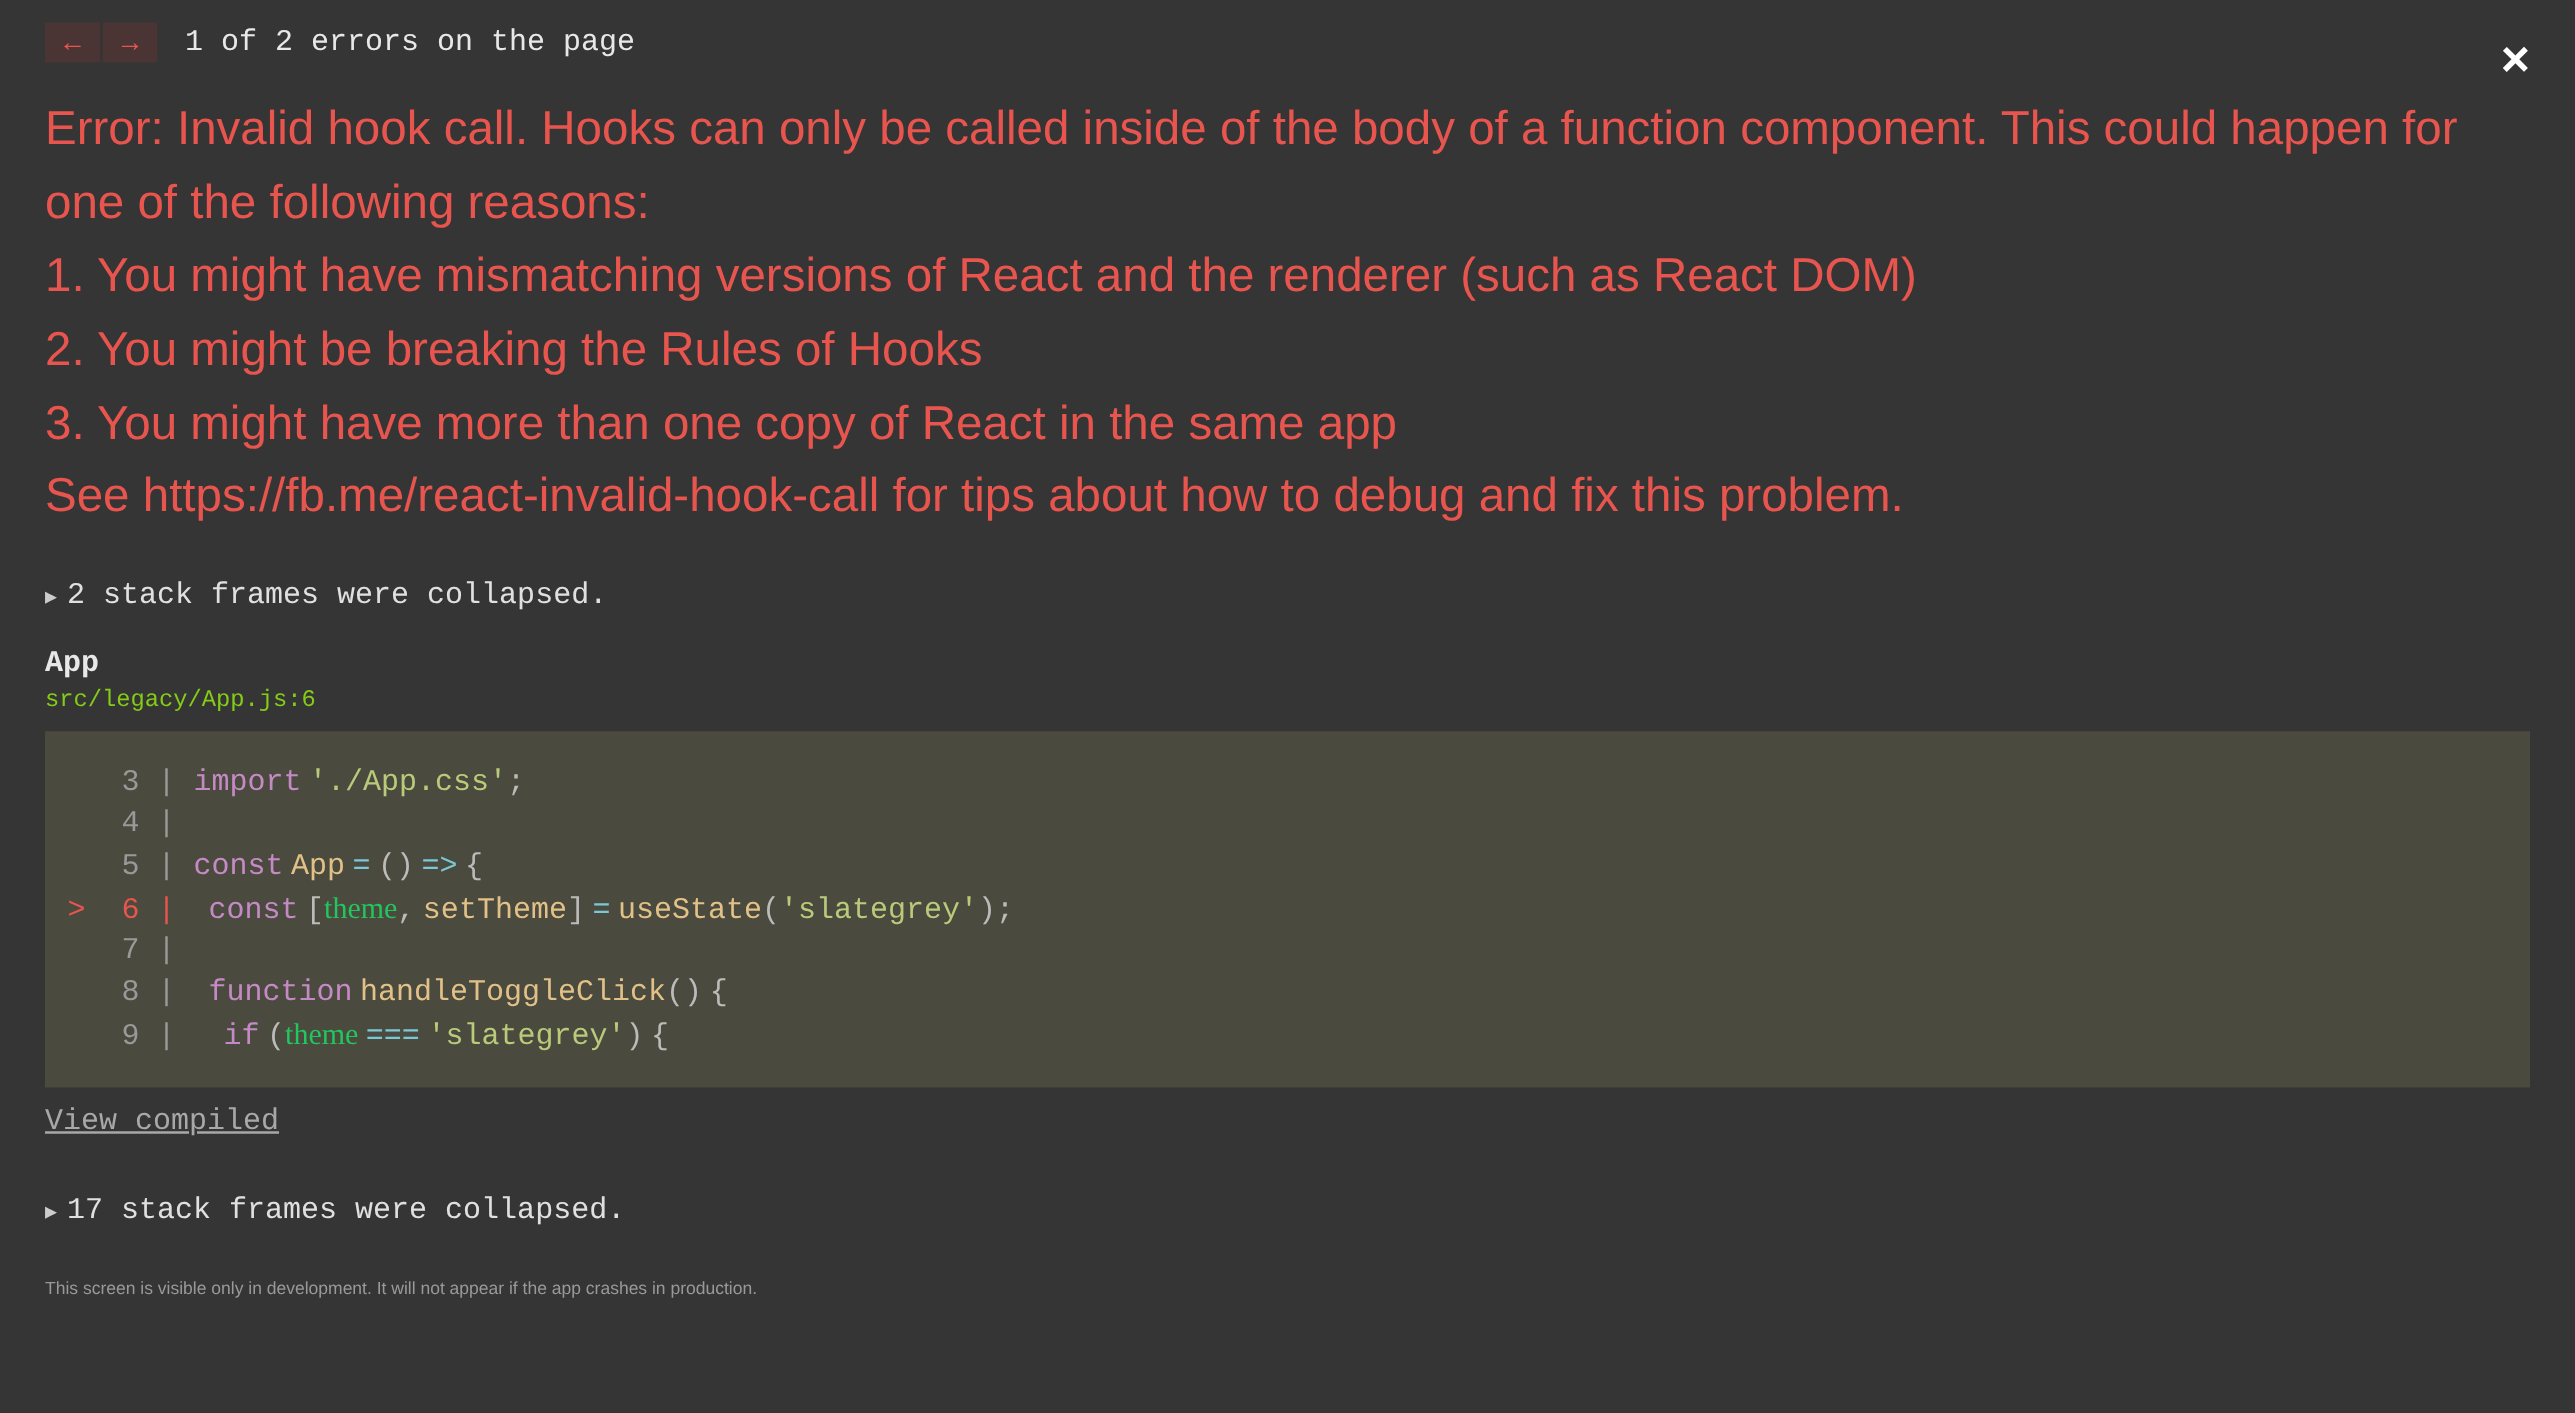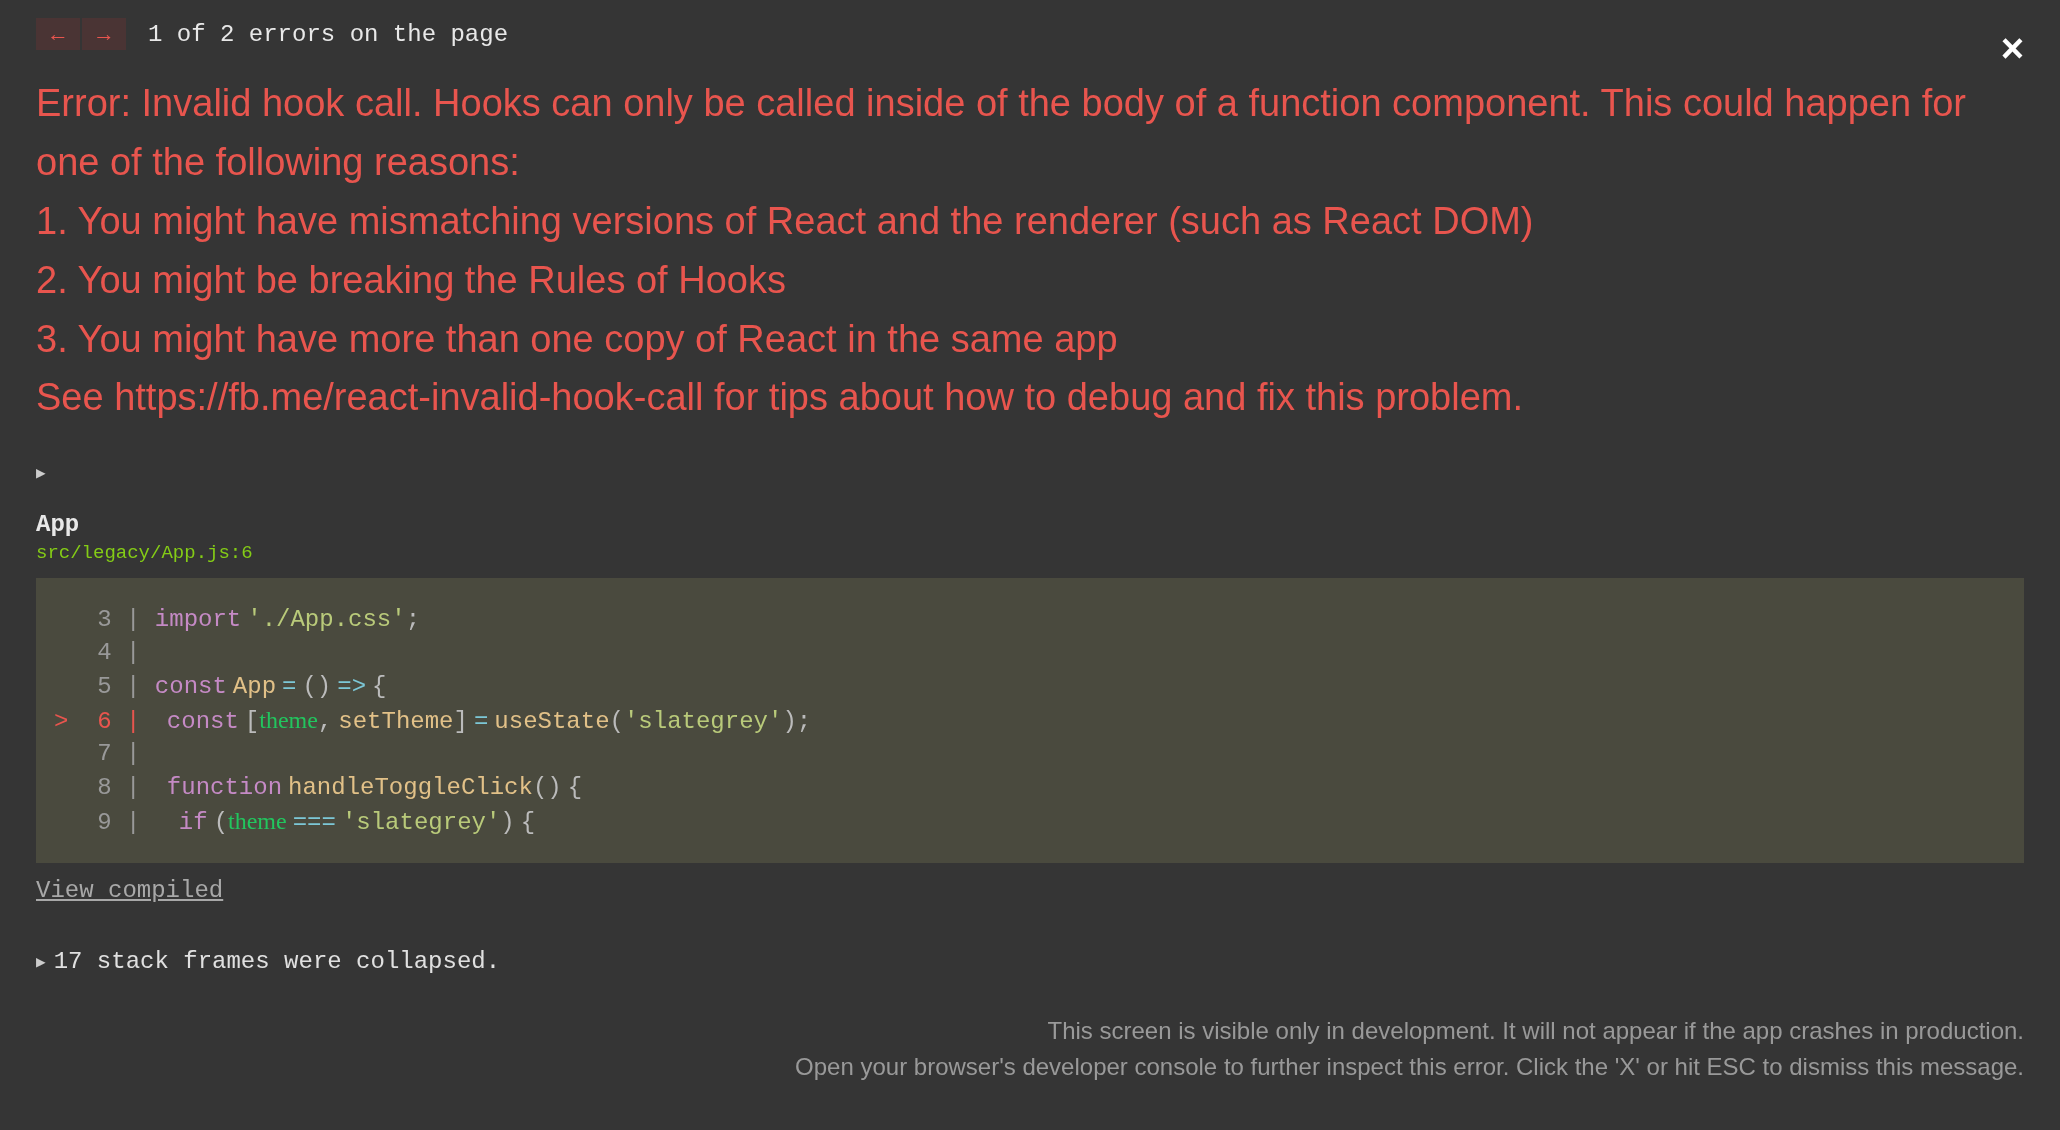--- a/index.html
+++ b/index.html
@@ -102,24 +102,23 @@
   .view-compiled {
     color: #a8a8a8;
     font-size: 24px;
     text-decoration: underline;
     cursor: pointer;
     margin-bottom: 44px;
     display: inline-block;
   }
   .footer {
     color: #999;
-    font-size: 24px;
+    font-size: 14px;
     line-height: 1.5;
     margin-top: 38px;
-    text-align: right;
   }
 </style>
 </head>
 <body>
 
 
 
 <div class="header-row">
   <button class="nav-btn">←</button>
   <button class="nav-btn">→</button>
@@ -129,20 +128,21 @@
 <button class="close-btn">×</button>
 
 <div class="error-message">Error: Invalid hook call. Hooks can only be called inside of the body of a function component. This could happen for one of the following reasons:
 1. You might have mismatching versions of React and the renderer (such as React DOM)
 2. You might be breaking the Rules of Hooks
 3. You might have more than one copy of React in the same app
 See https://fb.me/react-invalid-hook-call for tips about how to debug and fix this problem.</div>
 
 <div class="collapsed-row mono">
   <span class="triangle">▶</span>
+  <span>2 stack frames were collapsed.</span>
 </div>
 
 <div class="frame-name mono">App</div>
 <div class="frame-loc mono">src/legacy/App.js:6</div>
 
 <div class="code-block mono" id="code-block">
     <div class="code-line"><span class="gutter">   3 | </span><span class="tok-kw">import</span><span class="tok-plain"> </span><span class="tok-str">'./App.css'</span><span class="tok-punct">;</span></div>
     <div class="code-line"><span class="gutter">   4 | </span></div>
     <div class="code-line"><span class="gutter">   5 | </span><span class="tok-kw">const</span><span class="tok-plain"> </span><span class="tok-id">App</span><span class="tok-plain"> </span><span class="tok-op">=</span><span class="tok-plain"> </span><span class="tok-punct">()</span><span class="tok-plain"> </span><span class="tok-op">=&gt;</span><span class="tok-plain"> </span><span class="tok-punct">{</span></div>
     <div class="code-line"><span class="hl-gutter">&gt;  6 | </span><span class="tok-plain">  </span><span class="tok-kw">const</span><span class="tok-plain"> </span><span class="tok-punct">[</span><span class="tok-plain">theme</span><span class="tok-punct">,</span><span class="tok-plain"> </span><span class="tok-id">setTheme</span><span class="tok-punct">]</span><span class="tok-plain"> </span><span class="tok-op">=</span><span class="tok-plain"> </span><span class="tok-fn">useState</span><span class="tok-punct">(</span><span class="tok-str">'slategrey'</span><span class="tok-punct">)</span><span class="tok-punct">;</span></div>
@@ -153,17 +153,16 @@
 
 <a class="view-compiled mono">View compiled</a>
 
 <div class="collapsed-row mono">
   <span class="triangle">▶</span>
   <span>17 stack frames were collapsed.</span>
 </div>
 
 <div class="footer">
   <div>This screen is visible only in development. It will not appear if the app crashes in production.</div>
-  <div>Open your browser's developer console to further inspect this error.  Click the 'X' or hit ESC to dismiss this message.</div>
 </div>
 
 
 
 
 </body></html>

